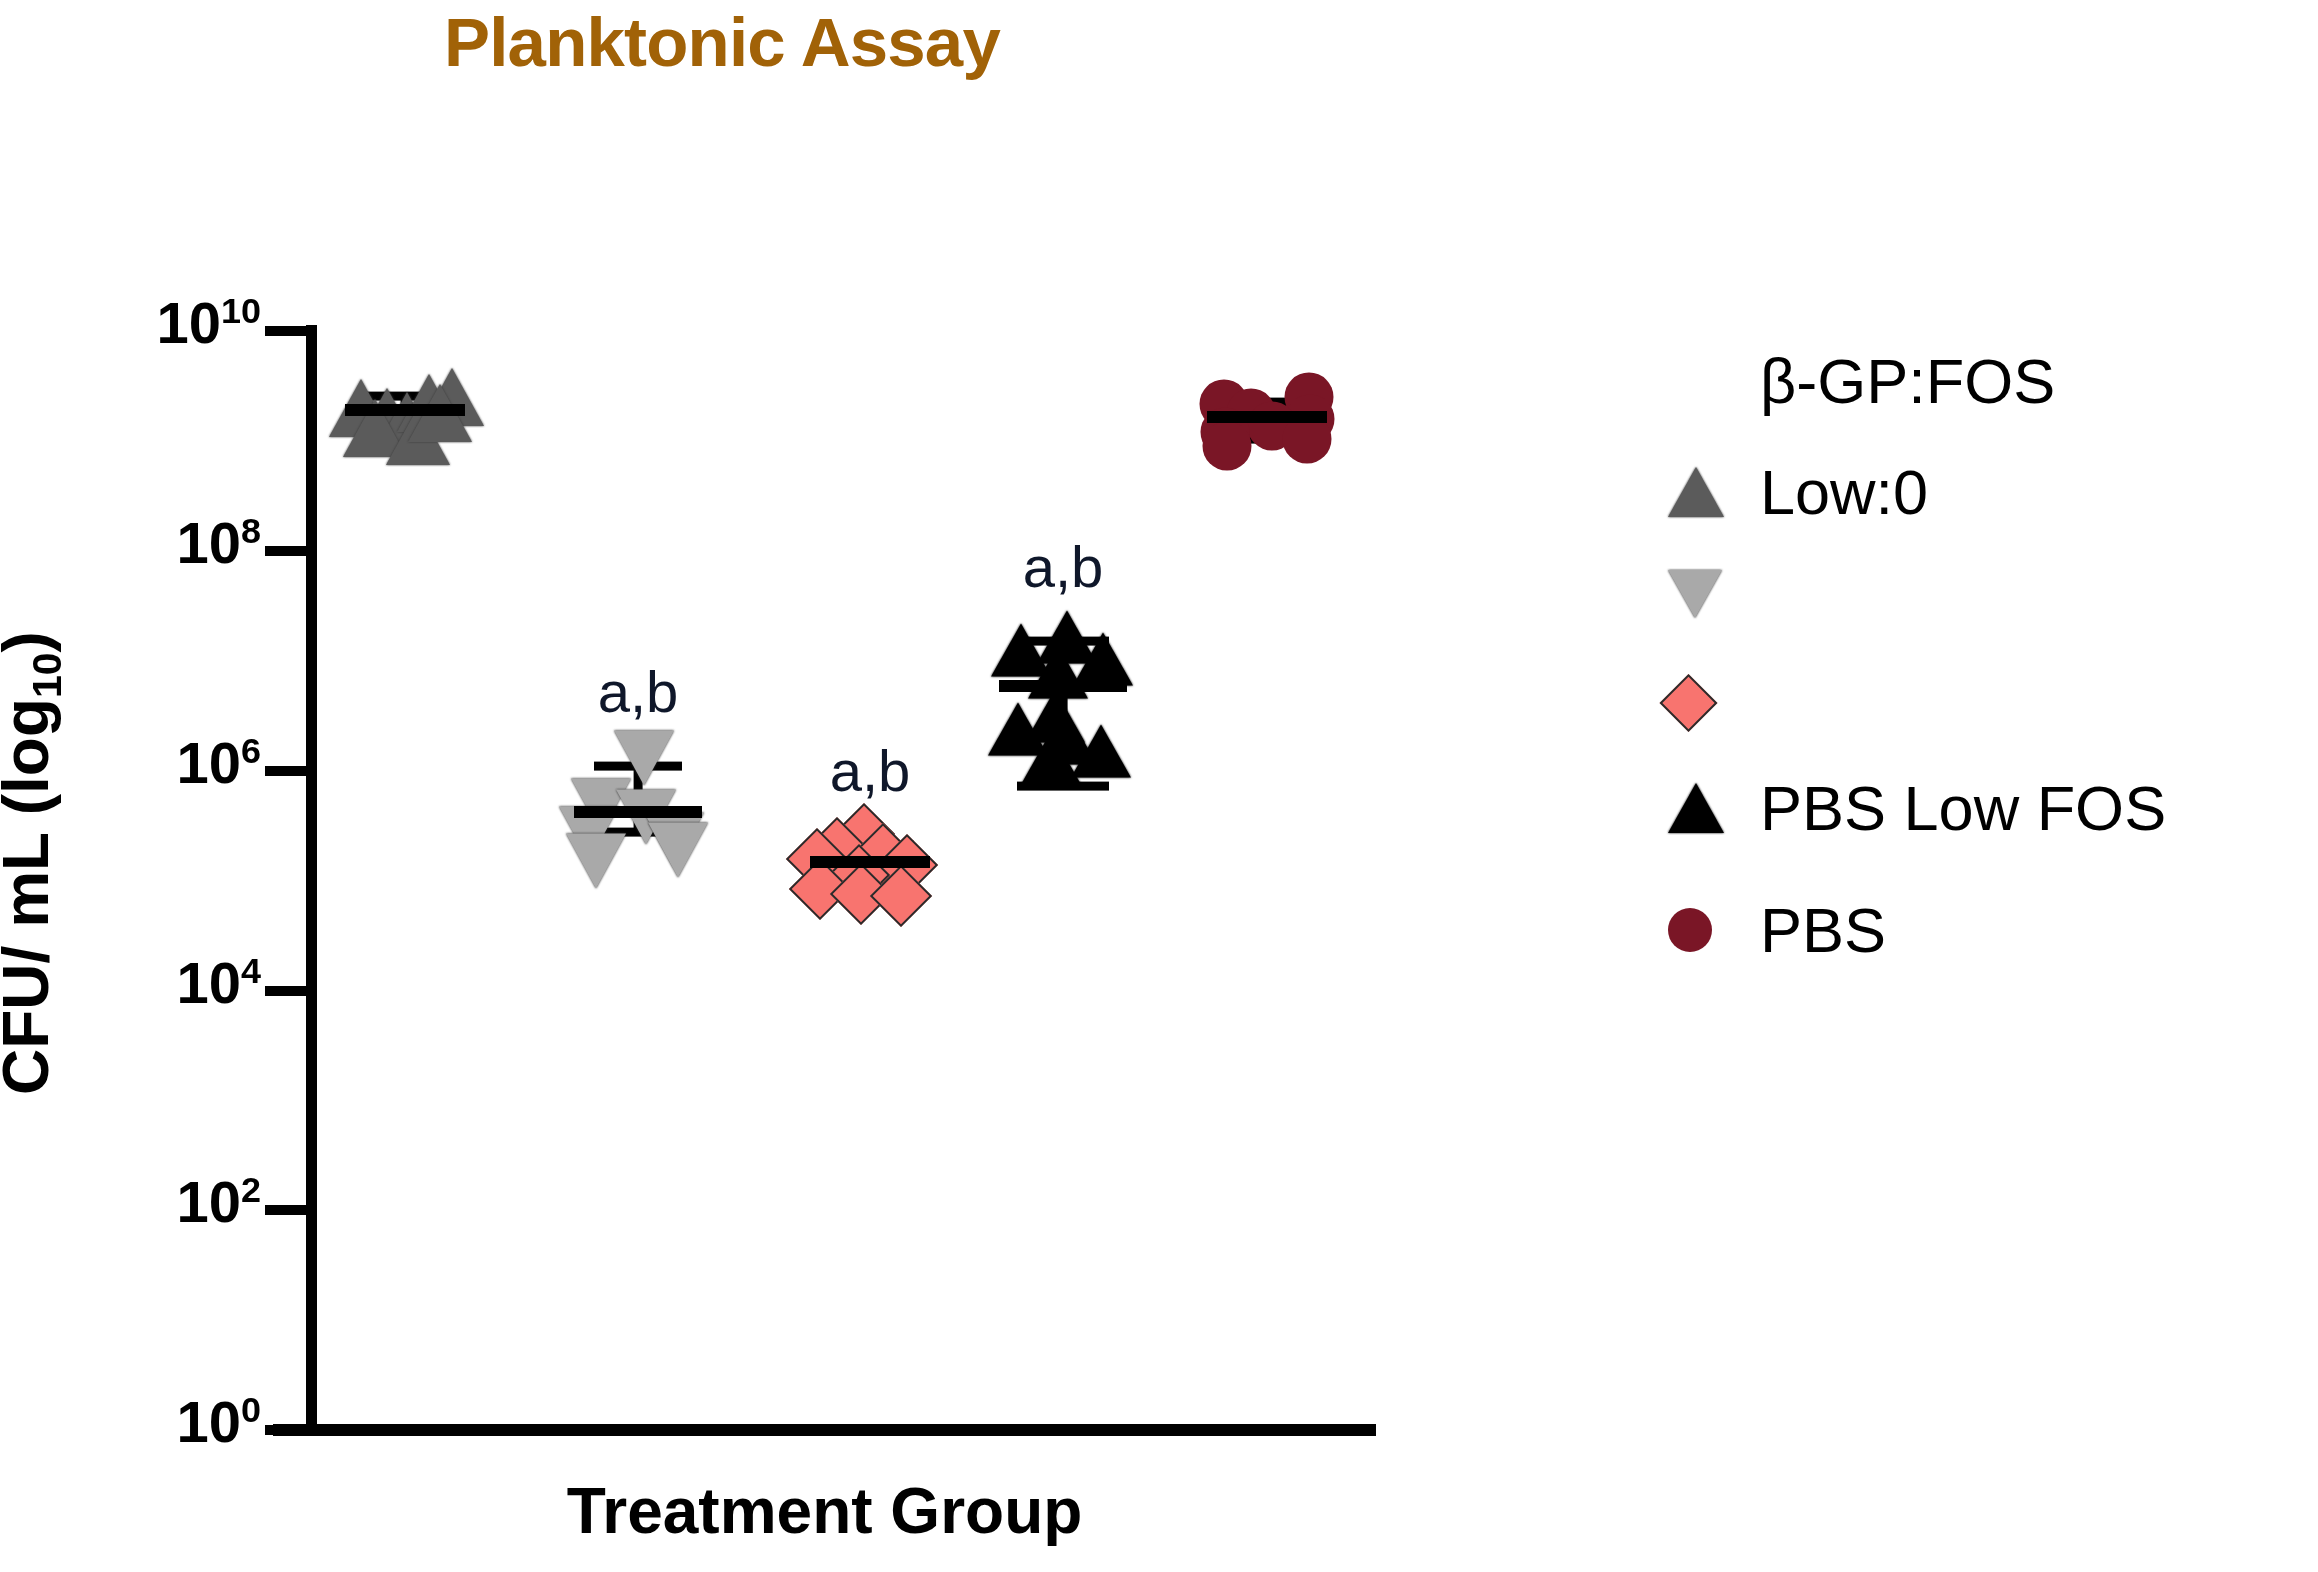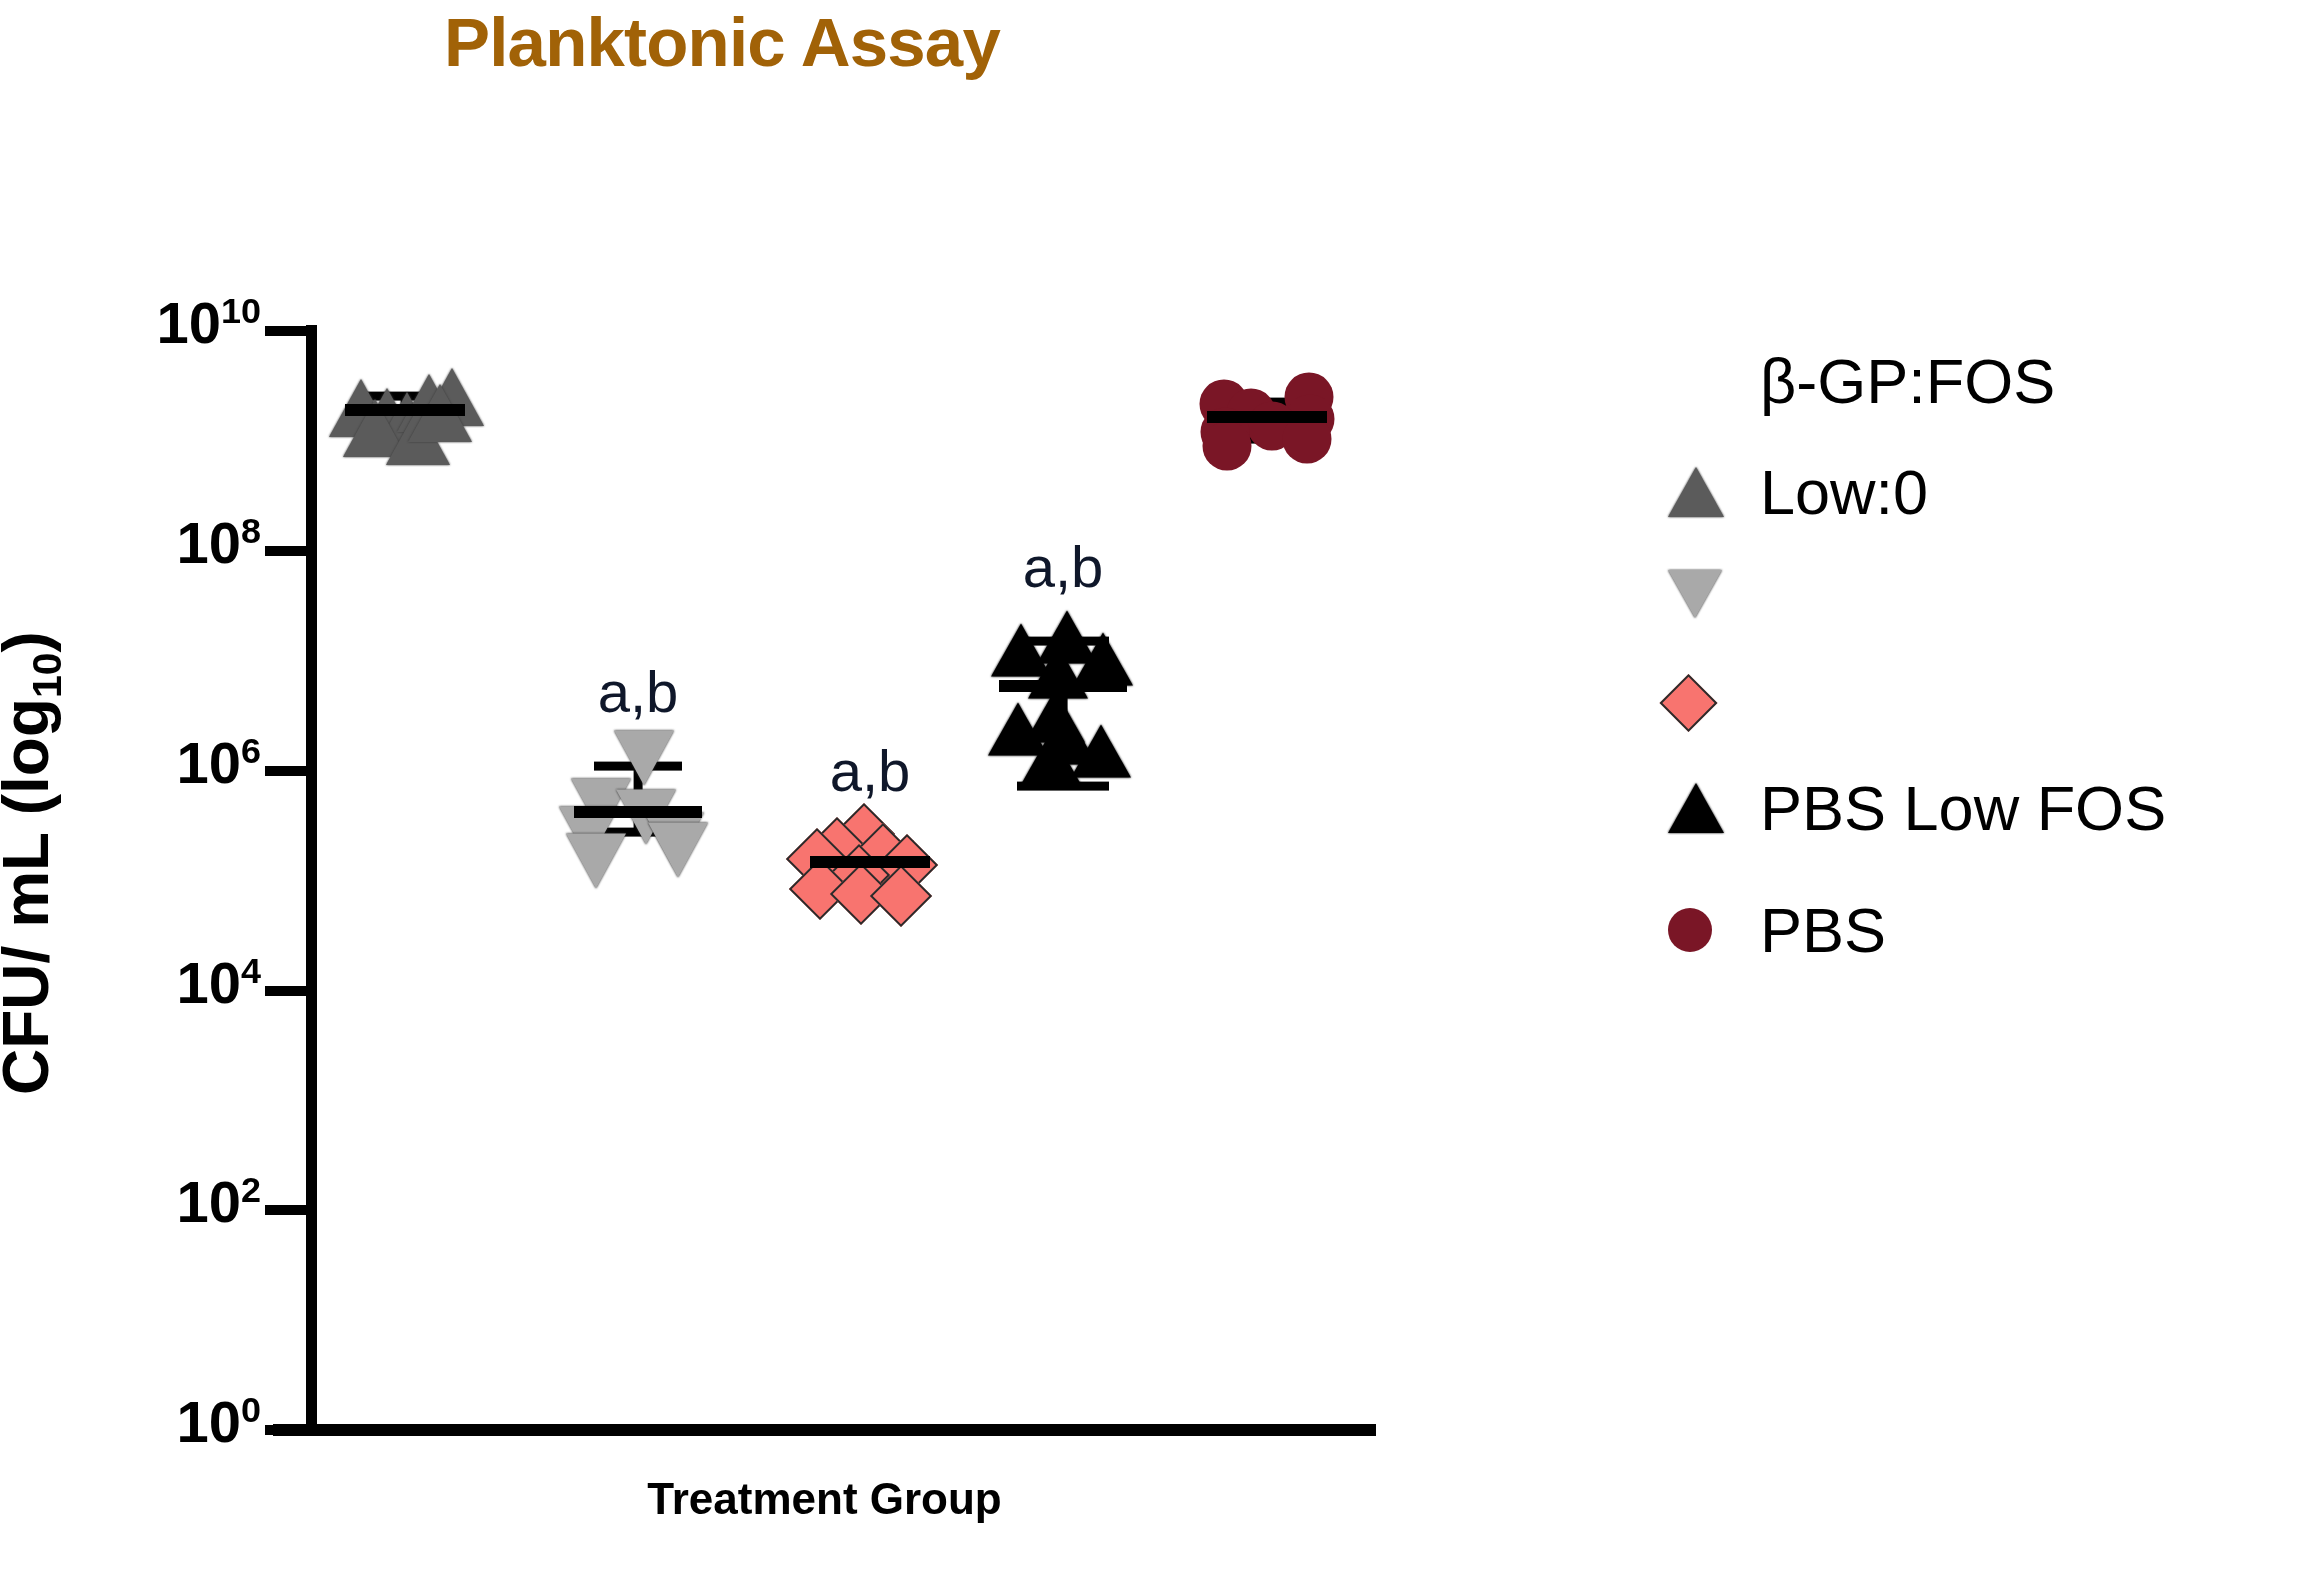--- a/index.html
+++ b/index.html
@@ -93,21 +93,21 @@
     font-size: 0.64em;
     vertical-align: sub;
     line-height: 0;
   }
   .x-axis-title {
     position: absolute;
     left: 273px;
     top: 1474px;
     width: 1103px;
     text-align: center;
-    font-size: 44px;
+    font-size: 64px;
     font-weight: bold;
     color: #000;
     white-space: nowrap;
   }
   
   .marker {
     position: absolute;
     transform: translate(-50%, -50%);
   }
   .m-tri-up {

